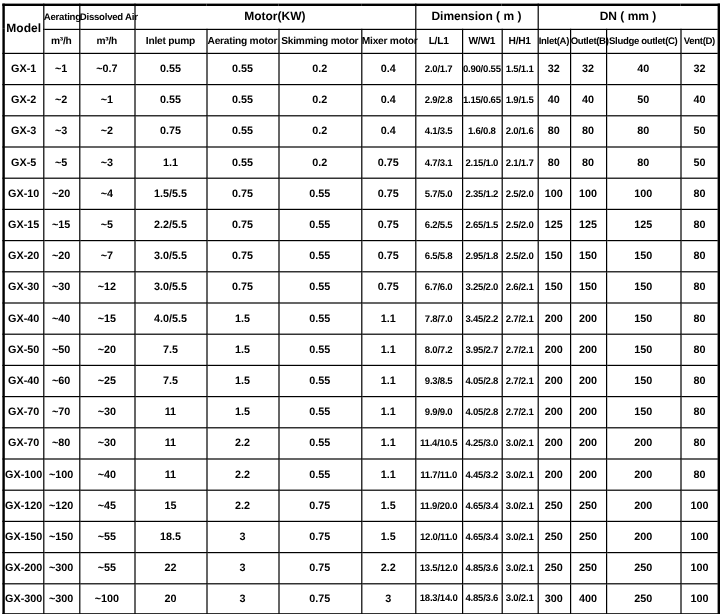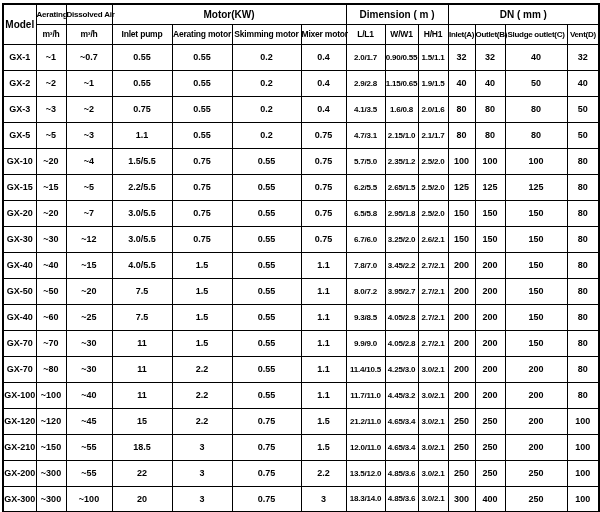--- a/index.html
+++ b/index.html
@@ -309,30 +309,30 @@
         <td>80</td>
       </tr>
       <tr>
         <td>GX-120</td>
         <td>~120</td>
         <td>~45</td>
         <td>15</td>
         <td>2.2</td>
         <td>0.75</td>
         <td>1.5</td>
-        <td>21.2/11.0</td>
+        <td>11.9/20.0</td>
         <td>4.65/3.4</td>
         <td>3.0/2.1</td>
         <td>250</td>
         <td>250</td>
         <td>200</td>
         <td>100</td>
       </tr>
       <tr>
-        <td>GX-210</td>
+        <td>GX-150</td>
         <td>~150</td>
         <td>~55</td>
         <td>18.5</td>
         <td>3</td>
         <td>0.75</td>
         <td>1.5</td>
         <td>12.0/11.0</td>
         <td>4.65/3.4</td>
         <td>3.0/2.1</td>
         <td>250</td>

